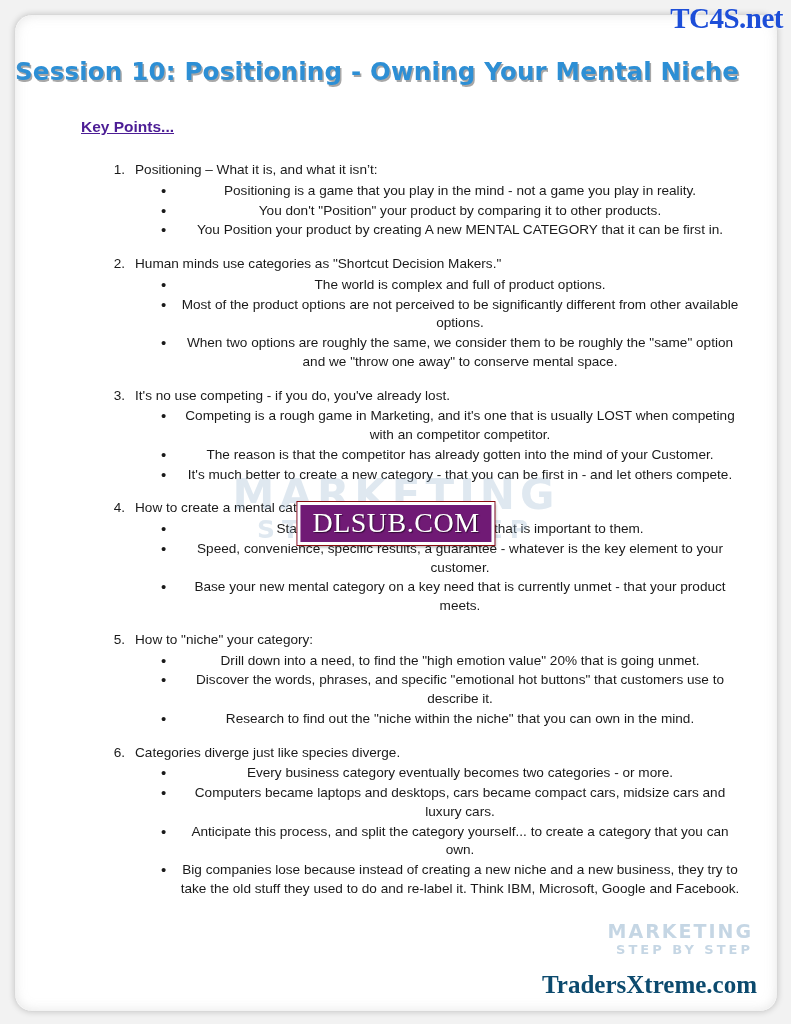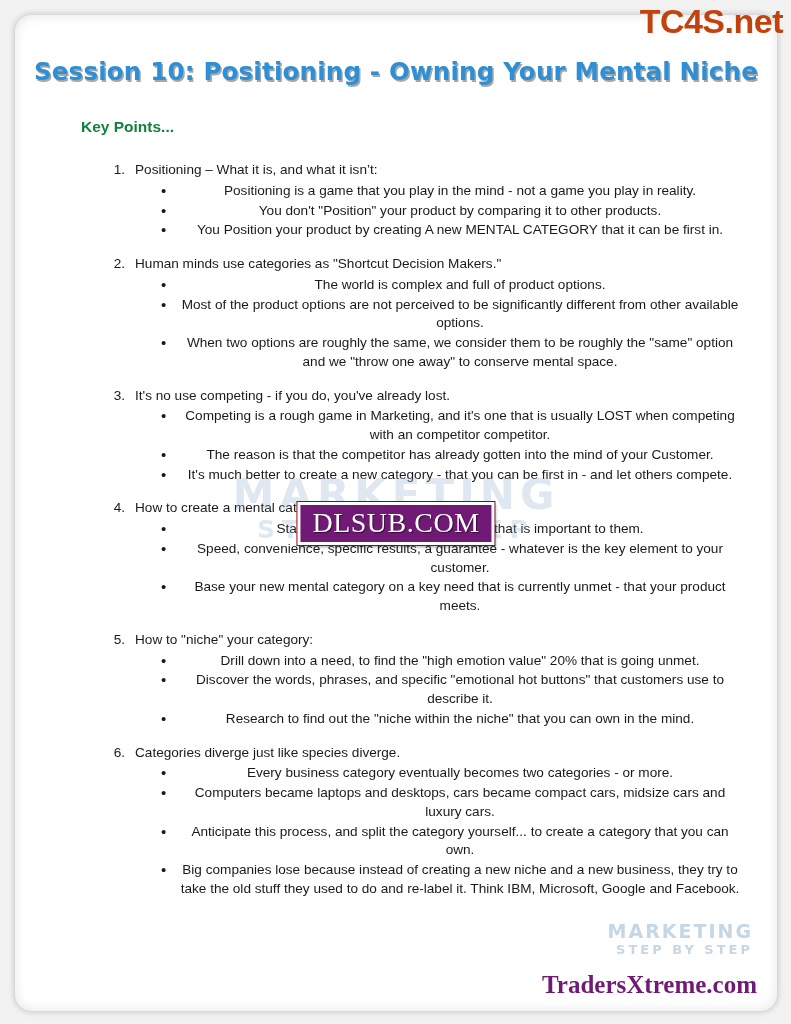--- a/index.html
+++ b/index.html
@@ -23,48 +23,48 @@
     background: #ffffff;
     border: 1px solid #d8d8d8;
     border-radius: 18px;
     box-shadow: 0 0 6px rgba(0,0,0,0.18);
     overflow: hidden;
   }
   .watermark-tc4s {
     position: absolute;
     right: 8px;
     top: 2px;
-    font-family: Liberation Sans, sans-serif;
-    font-weight: bold;
-    font-size: 34px;
-    color: #c2410c;
+    font-family: Liberation Serif, serif;
+    font-weight: bold;
+    font-size: 29px;
+    color: #1d4ed8;
     letter-spacing: -0.5px;
     z-index: 30;
     text-shadow: 1px 1px 0 rgba(255,255,255,0.6);
   }
   .title {
     position: absolute;
     left: 0;
     top: 42px;
     width: 100%;
-    text-align: center;
     font-family: "DejaVu Sans", sans-serif;
     font-weight: bold;
     font-size: 24.5px;
     color: #2d8fd5;
     letter-spacing: 0.2px;
     text-shadow: 1.5px 1.5px 0 rgba(60,60,60,0.45);
   }
   .keypoints {
     position: absolute;
     left: 66px;
     top: 103px;
     font-size: 15.5px;
     font-weight: bold;
-    color: #15803d;
+    color: #4c1d95;
+    text-decoration: underline;
   }
   .content {
     position: absolute;
     left: 86px;
     top: 146px;
     width: 640px;
     color: #1a1a1a;
     font-size: 13.6px;
     line-height: 1.38;
   }
@@ -164,21 +164,21 @@
     font-size: 13px;
     letter-spacing: 3px;
   }
   .footer-url {
     position: absolute;
     right: 20px;
     bottom: 12px;
     font-family: "Liberation Serif", serif;
     font-weight: bold;
     font-size: 25px;
-    color: #701a75;
+    color: #0c4a6e;
     text-shadow: 1px 1px 0 rgba(255,255,255,0.9);
     z-index: 25;
   }
   .edge-shadow {
     position: absolute;
     left: 0; top: 0; right: 0; bottom: 0;
     pointer-events: none;
     box-shadow: inset 0 0 12px rgba(180,180,180,0.35);
     border-radius: 18px;
   }

